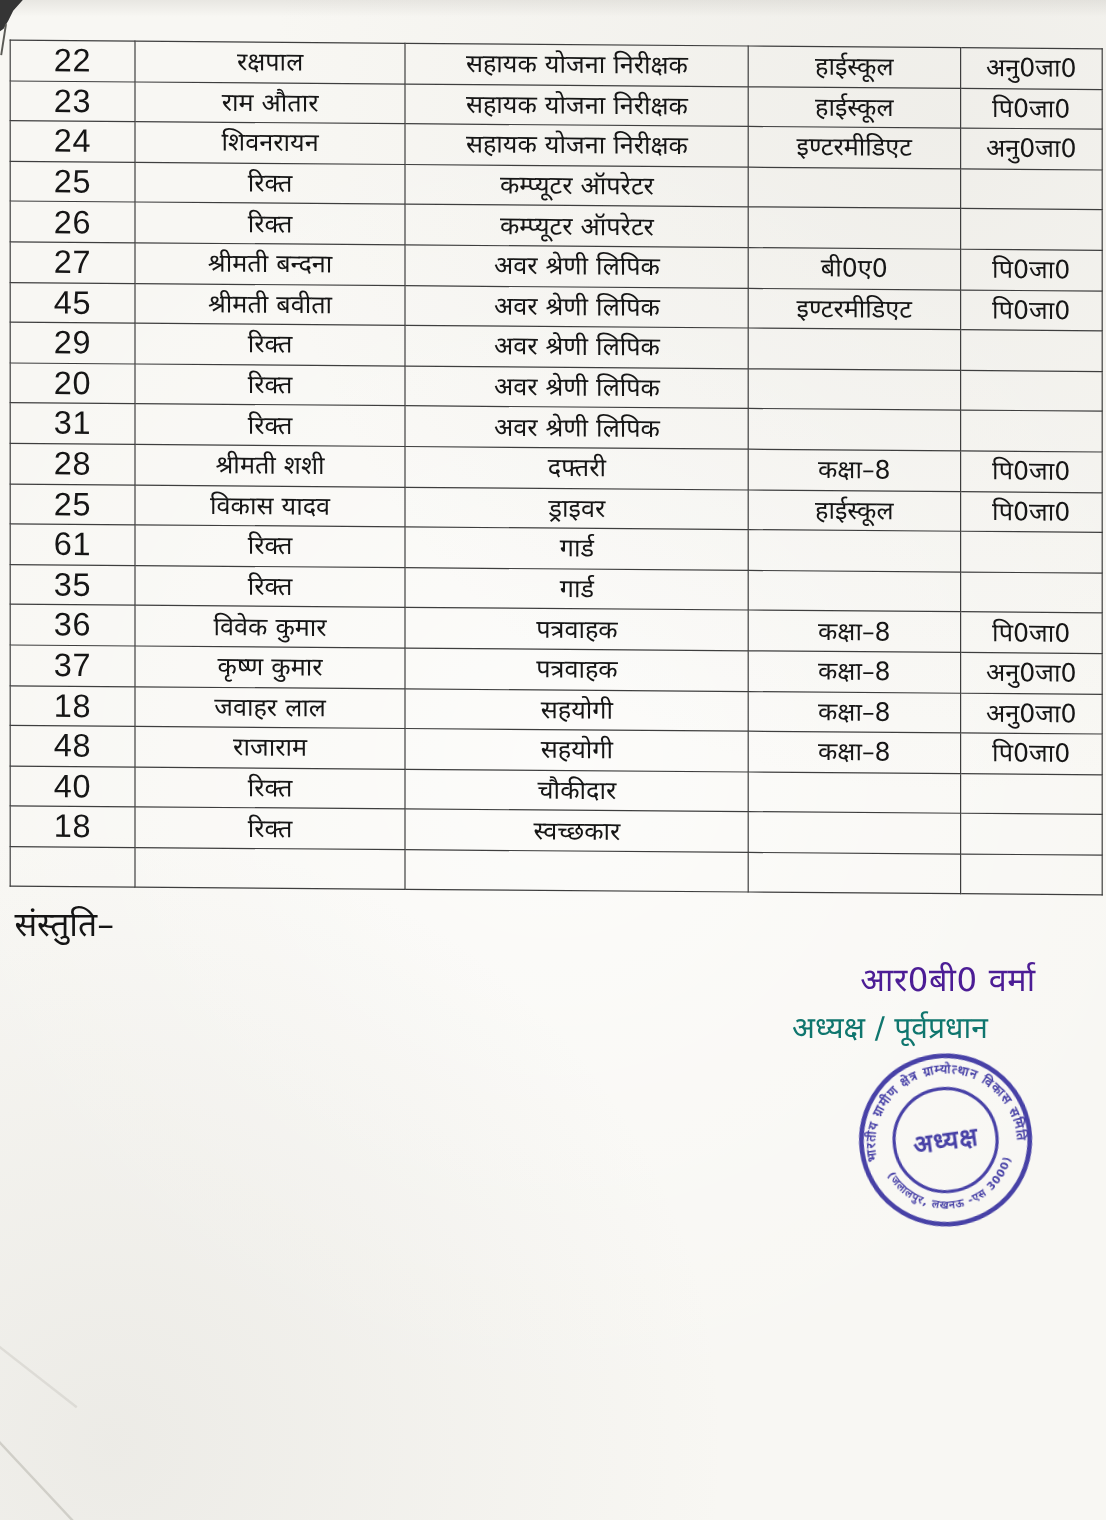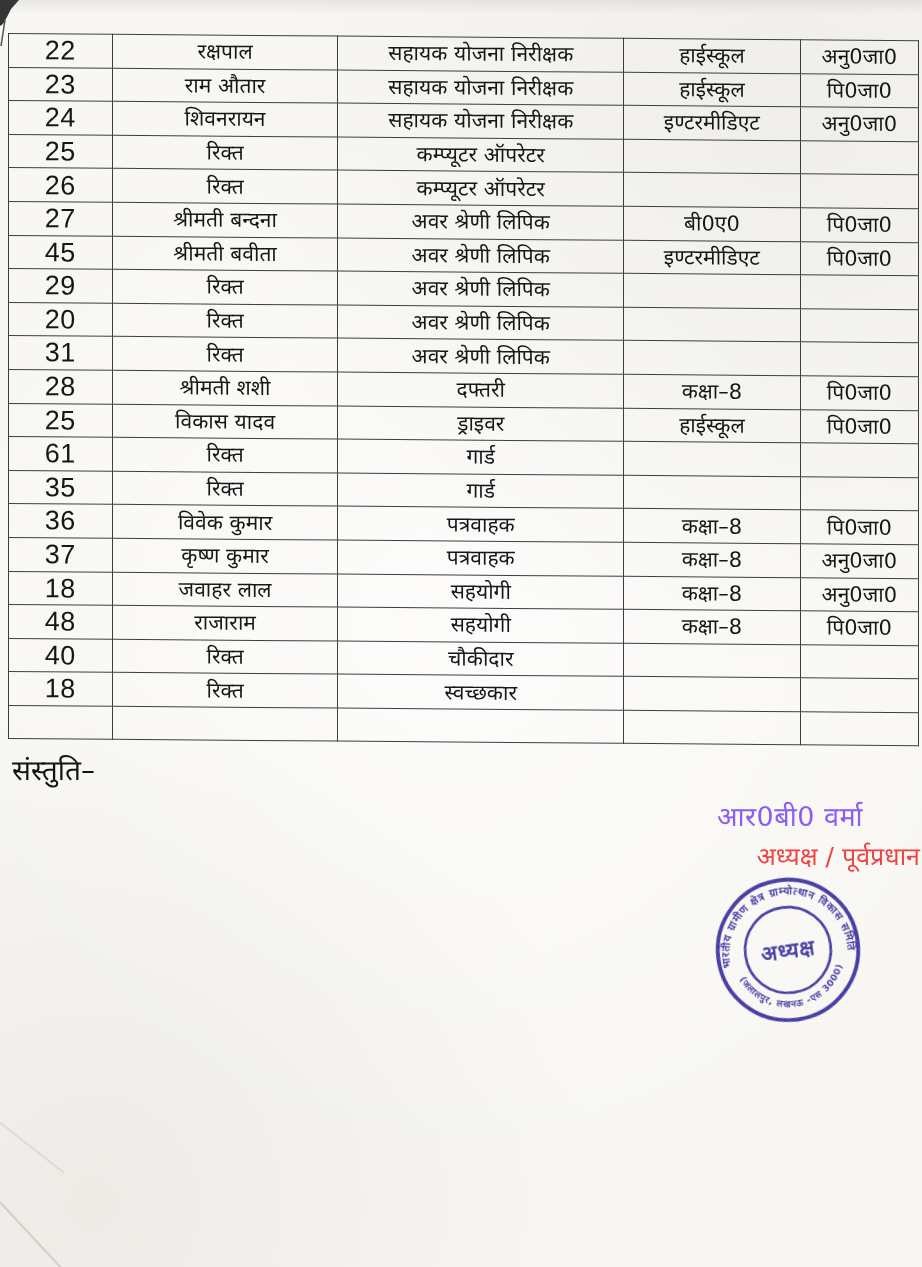--- a/index.html
+++ b/index.html
@@ -33,26 +33,26 @@
     overflow:hidden;
   }
   .scan-table td.c-sr{font-family:"Liberation Sans",sans-serif;font-size:27px;letter-spacing:.5px;}
   
   .recommendation{
     position:absolute;left:12px;top:750px;
     font-size:28px;font-weight:500;color:#141414;
   }
   .sig-name{
     position:absolute;left:660px;top:797px;width:260px;
-    text-align:center;font-size:27px;font-weight:500;color:#8b5cf6;
+    text-align:center;font-size:27px;font-weight:500;color:#4c1d95;
     letter-spacing:.5px;white-space:nowrap;
   }
   .sig-title{
     position:absolute;left:660px;top:838px;width:260px;
-    text-align:right;font-size:25px;font-weight:500;color:#ef4444;
+    text-align:left;font-size:25px;font-weight:500;color:#0f766e;
     white-space:nowrap;
   }
   
   .stamp{
     position:absolute;left:710px;top:872px;width:156px;height:156px;
     transform:rotate(-8deg);
     mix-blend-mode:multiply;
     opacity:.93;
     filter:blur(.2px);
   }

